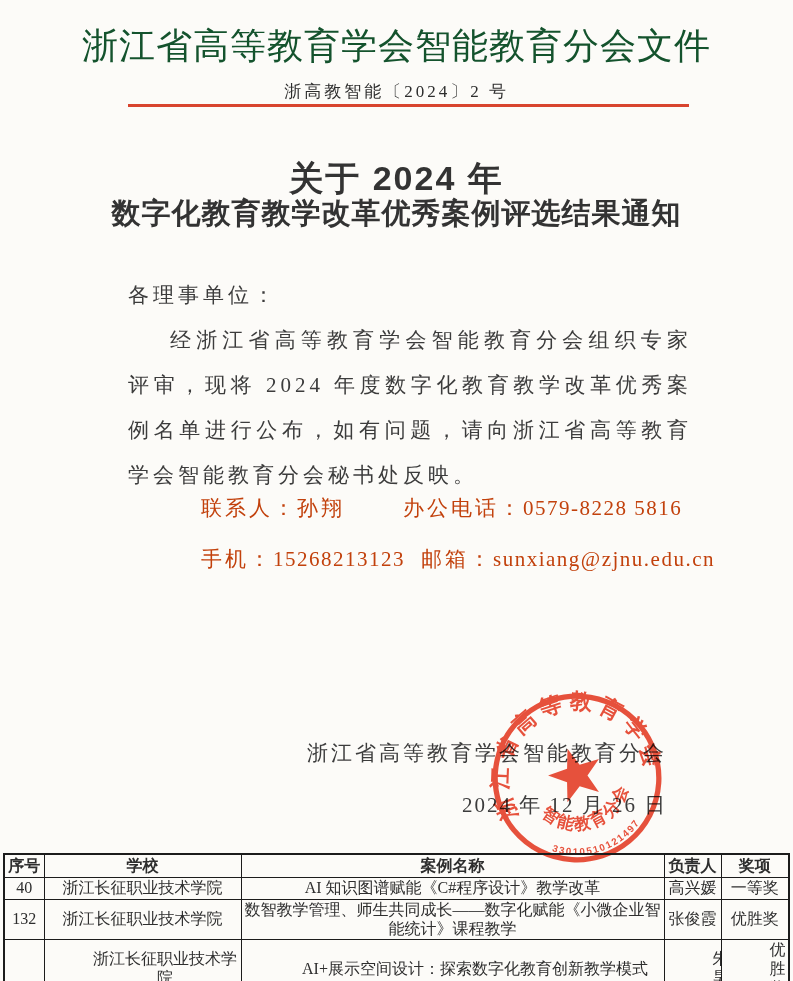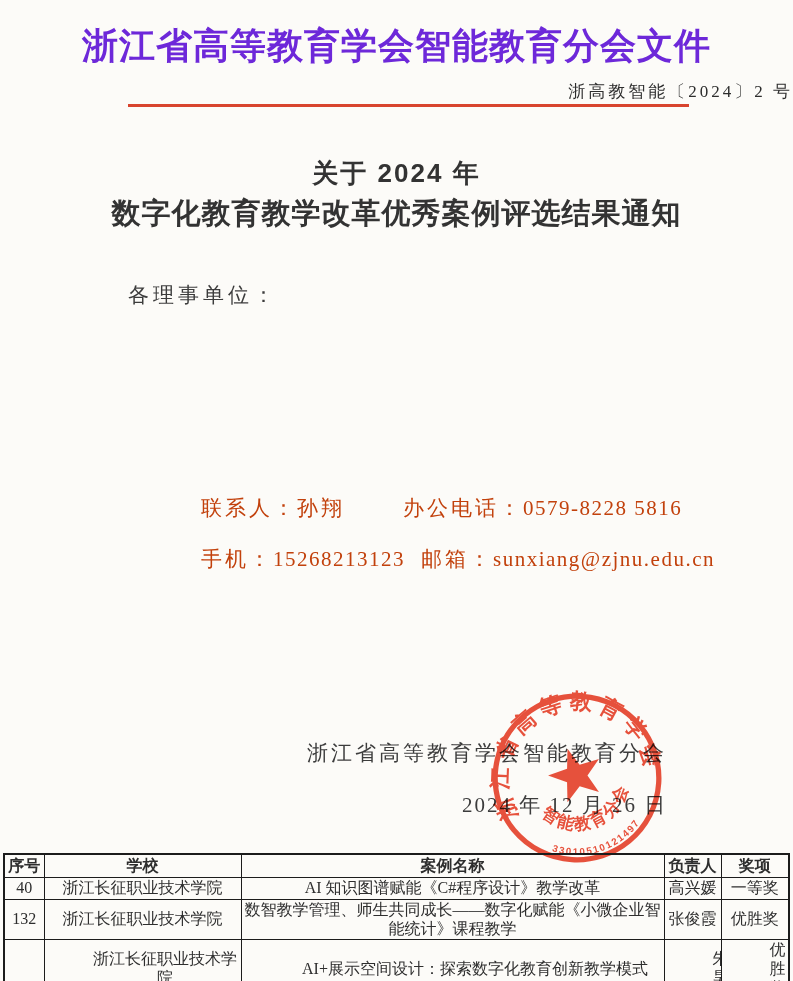--- a/index.html
+++ b/index.html
@@ -5,35 +5,35 @@
   * { margin:0; padding:0; box-sizing:border-box; }
   html,body { background:#ffffff; }
   .page {
     position:relative; width:793px; height:981px;
     background:#fcfbf8; overflow:hidden;
     font-family:"Liberation Serif", serif; color:#3c3c3c;
   }
   .org-title {
     position:absolute; top:22px; left:0; width:100%;
     text-align:center; font-family:"Liberation Sans", sans-serif;
-    font-weight:700; font-size:36px; letter-spacing:1px; color:#6d28d9;
+    font-weight:400; font-size:36px; letter-spacing:1px; color:#14532d;
     white-space:nowrap;
   }
   .doc-number {
     position:absolute; top:80px; left:0; width:100%;
-    text-align:right; font-size:17px; letter-spacing:3px; color:#2d2d2d;
+    text-align:center; font-size:17px; letter-spacing:3px; color:#2d2d2d;
   }
   .red-rule {
     position:absolute; top:104px; left:128px; width:561px; height:3px;
     background:#d8442e;
   }
   .doc-title-1 {
     position:absolute; top:156px; left:0; width:100%; text-align:center;
     font-family:"Liberation Sans", sans-serif; font-weight:700;
-    font-size:26px; letter-spacing:2px; color:#333333;
+    font-size:34px; letter-spacing:2px; color:#333333;
   }
   .doc-title-2 {
     position:absolute; top:194px; left:0; width:100%; text-align:center;
     font-family:"Liberation Sans", sans-serif; font-weight:700;
     font-size:29px; letter-spacing:1px; color:#333333;
   }
   .body-block {
     position:absolute; top:273px; left:128px; width:564px;
     font-size:21px; line-height:45px; letter-spacing:4px;
     text-align:justify; color:#3c3c3c;
@@ -83,20 +83,21 @@
 
   <div class="org-title">浙江省高等教育学会智能教育分会文件</div>
   <div class="doc-number">浙高教智能〔2024〕2 号</div>
   <div class="red-rule"></div>
 
   <div class="doc-title-1">关于 2024 年</div>
   <div class="doc-title-2">数字化教育教学改革优秀案例评选结果通知</div>
 
   <div class="body-block">
     <div class="salutation">各理事单位：</div>
+    <div class="para">经浙江省高等教育学会智能教育分会组织专家评审，现将 2024 年度数字化教育教学改革优秀案例名单进行公布，如有问题，请向浙江省高等教育学会智能教育分会秘书处反映。</div>
   </div>
 
   <div class="contact-row row1">
     <span>联系人：</span><span>孙翔</span><span class="contact-gap-wide"></span><span>办公电话：</span><span class="num">0579-8228 5816</span>
   </div>
 
   <div class="contact-row row2">
     <span>手机：</span><span class="num">15268213123</span><span class="contact-gap"></span><span>邮箱：</span><span class="num">sunxiang@zjnu.edu.cn</span>
   </div>
 

